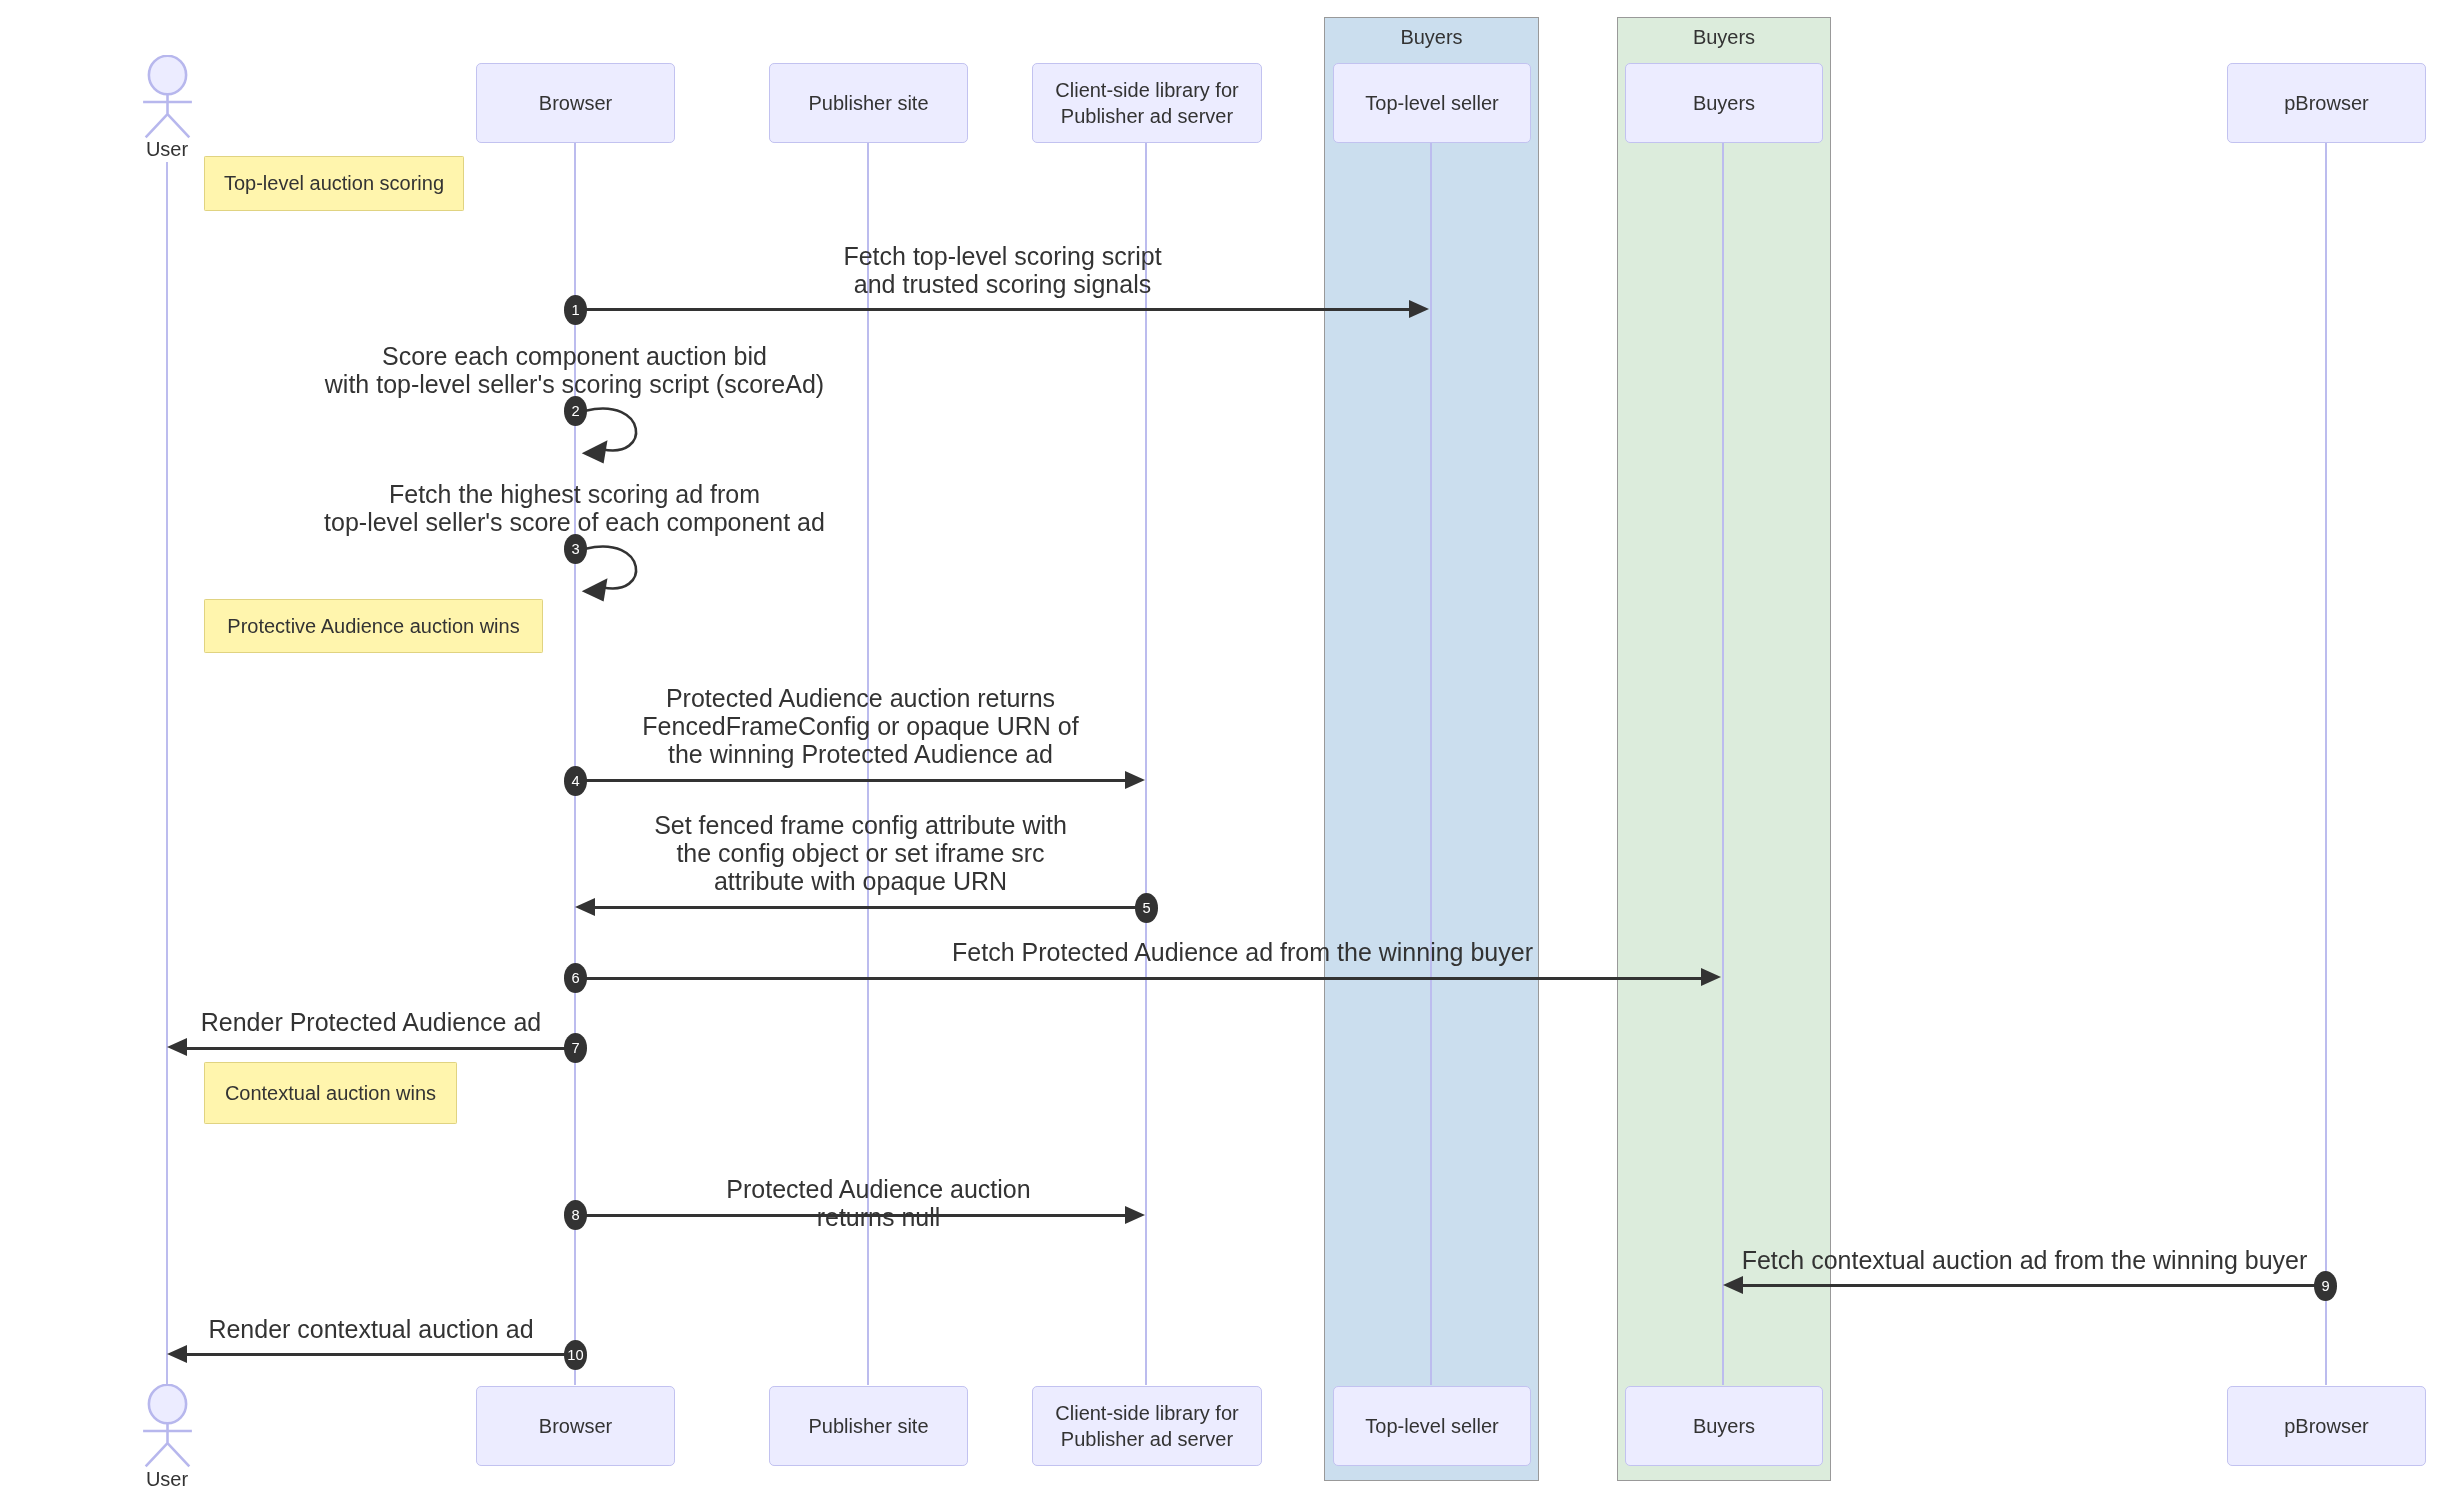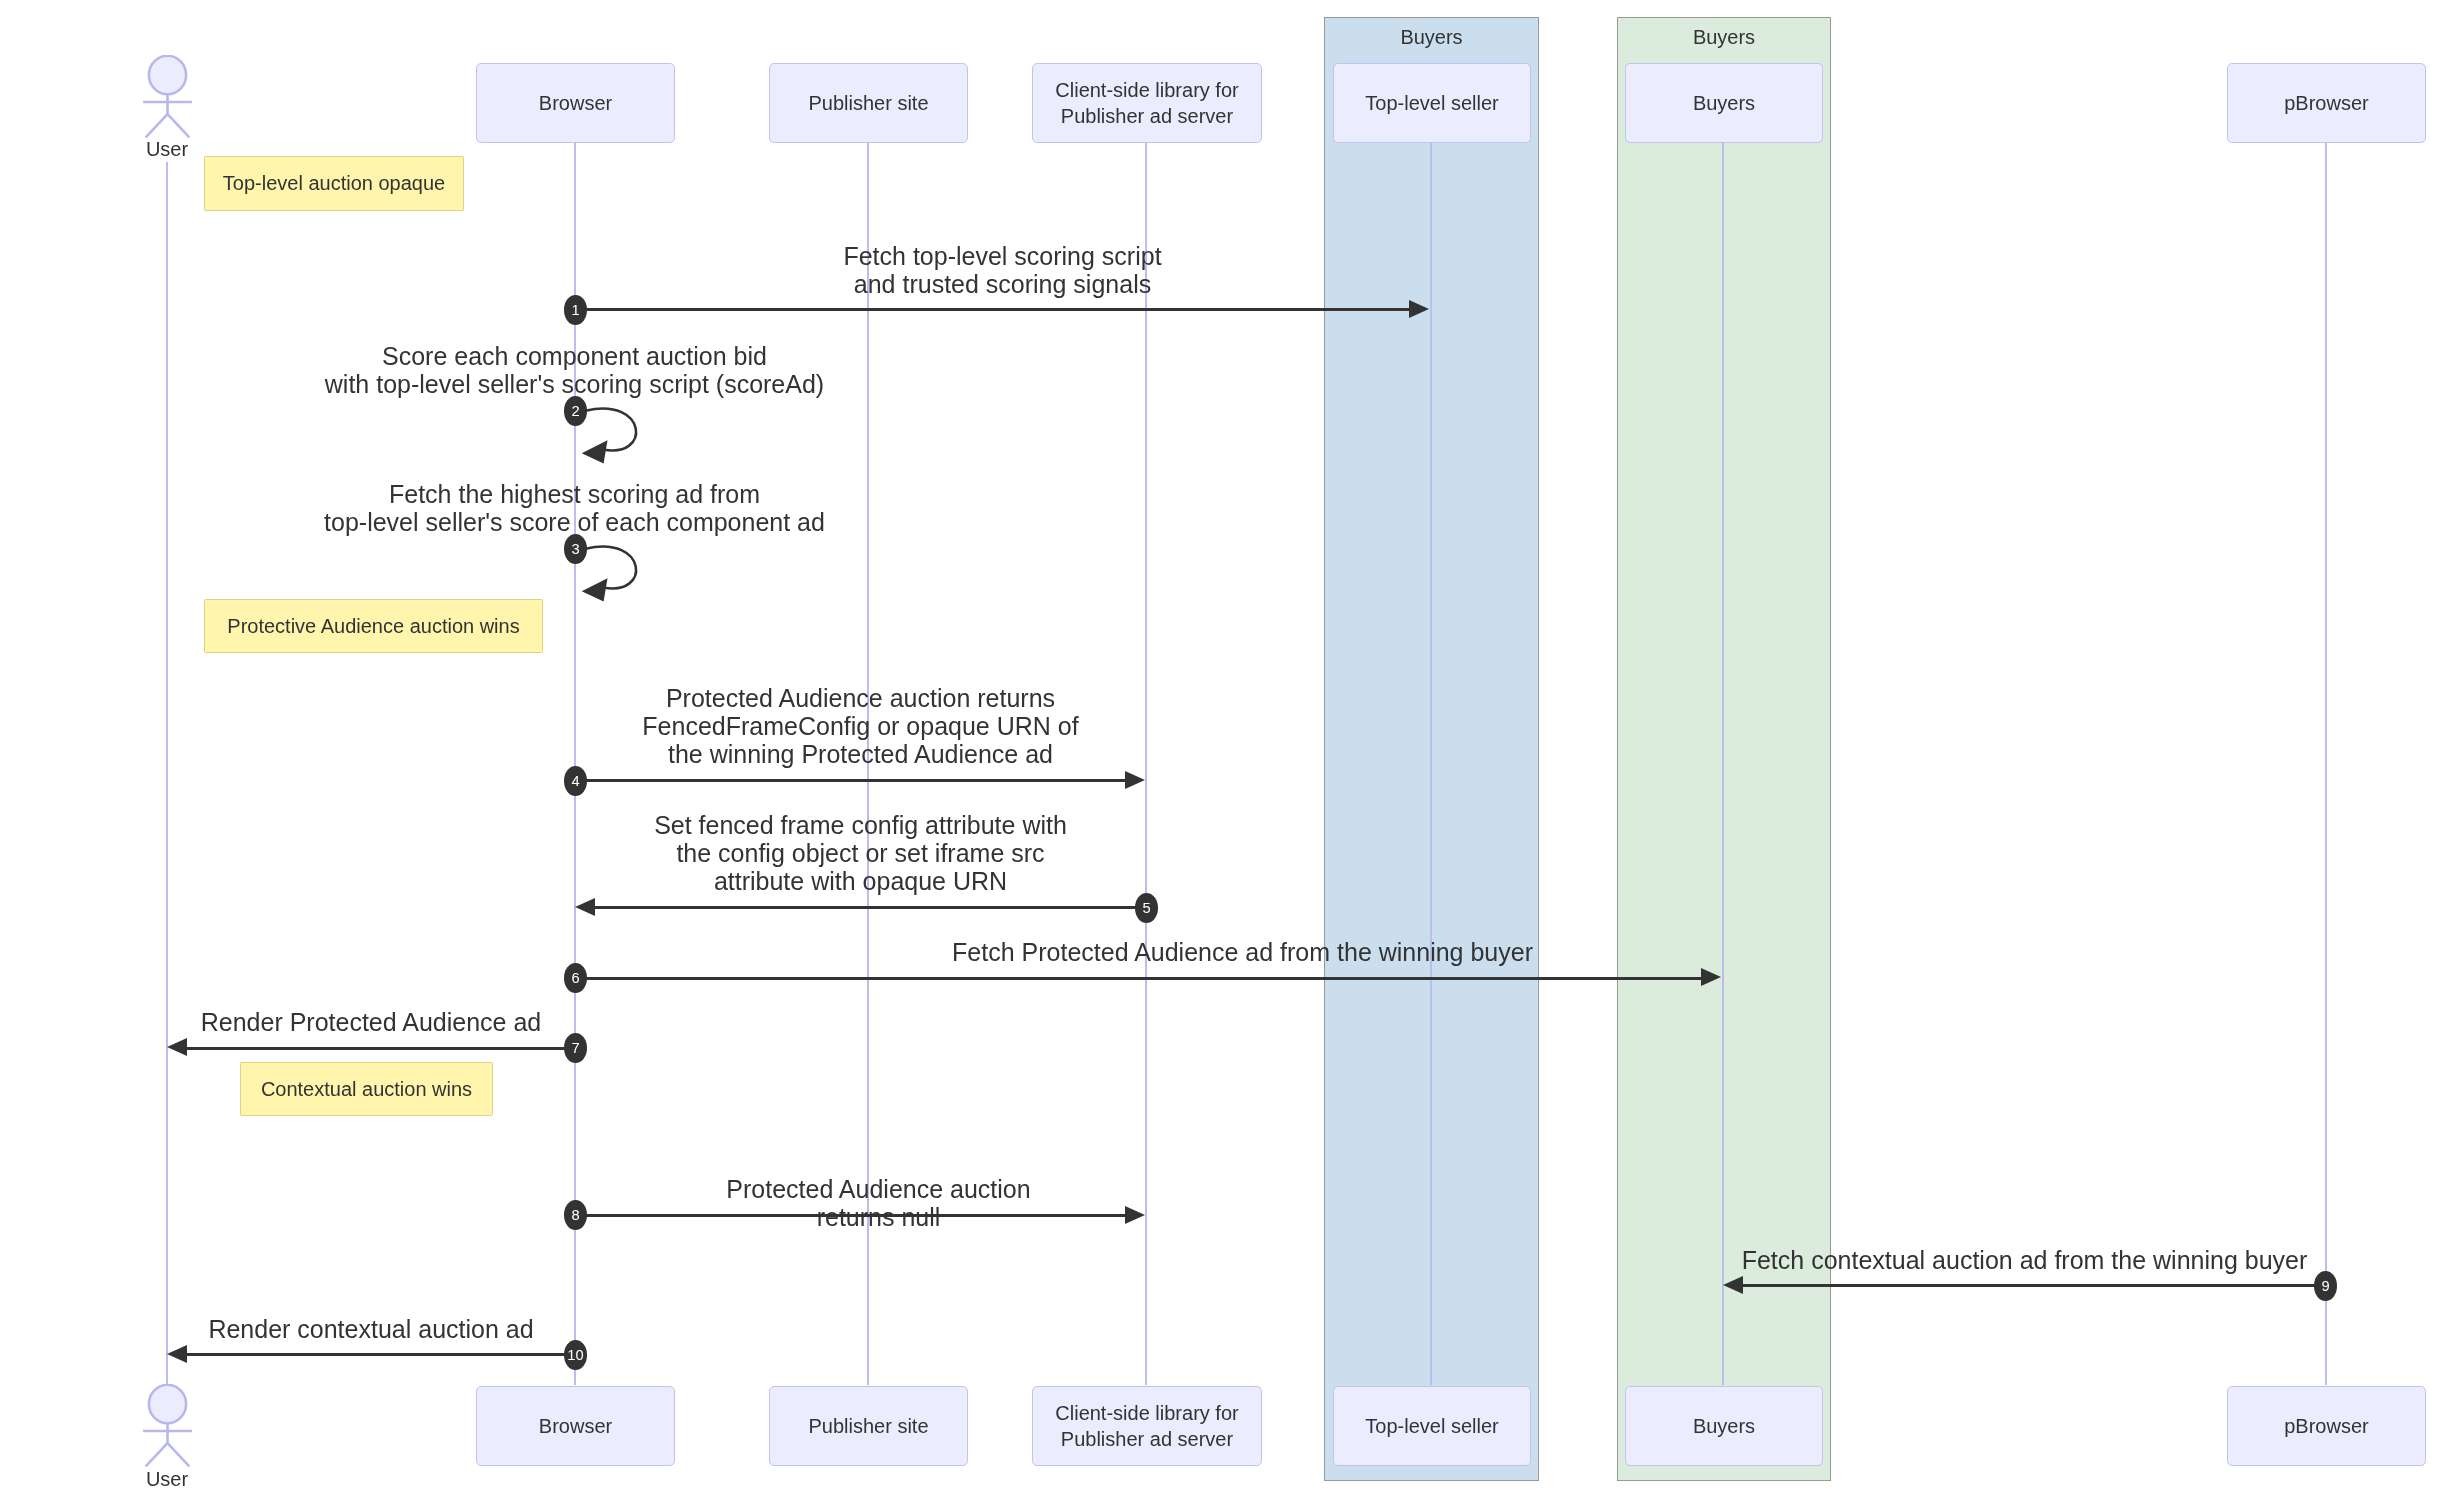--- a/index.html
+++ b/index.html
@@ -78,23 +78,23 @@
   <div class="pbox" style="left:2227px;top:63px;width:199px;">pBrowser</div>
 
   <div class="pbox" style="left:476px;top:1386px;width:199px;">Browser</div>
   <div class="pbox" style="left:769px;top:1386px;width:199px;">Publisher site</div>
   <div class="pbox" style="left:1032px;top:1386px;width:230px;">Client-side library for
 Publisher ad server</div>
   <div class="pbox" style="left:1333px;top:1386px;width:198px;">Top-level seller</div>
   <div class="pbox" style="left:1625px;top:1386px;width:198px;">Buyers</div>
   <div class="pbox" style="left:2227px;top:1386px;width:199px;">pBrowser</div>
 
-  <div class="note" style="left:204px;top:156px;width:260px;height:55px;">Top-level auction opaque</div>
+  <div class="note" style="left:204px;top:156px;width:260px;height:55px;">Top-level auction scoring</div>
   <div class="note" style="left:204px;top:599px;width:339px;height:54px;">Protective Audience auction wins</div>
-  <div class="note" style="left:204px;top:1062px;width:253px;height:54px;margin-left:36px;">Contextual auction wins</div>
+  <div class="note" style="left:204px;top:1062px;width:253px;height:62px;">Contextual auction wins</div>
 
   <div class="msg-text" style="left:618px;top:242px;">Fetch top-level scoring script
 and trusted scoring signals</div>
   <div class="mline" style="left:575px;top:308px;width:837px;"></div>
   <div class="ahead right" style="left:1409px;top:300px;"></div>
   <div class="mnum" style="left:564px;top:295px;">1</div>
 
   <div class="msg-text" style="left:190px;top:342px;">Score each component auction bid
 with top-level seller's scoring script (scoreAd)</div>
   <svg class="selfloop" style="left:574px;top:399px;" width="103" height="71" viewBox="0 0 160 110">

